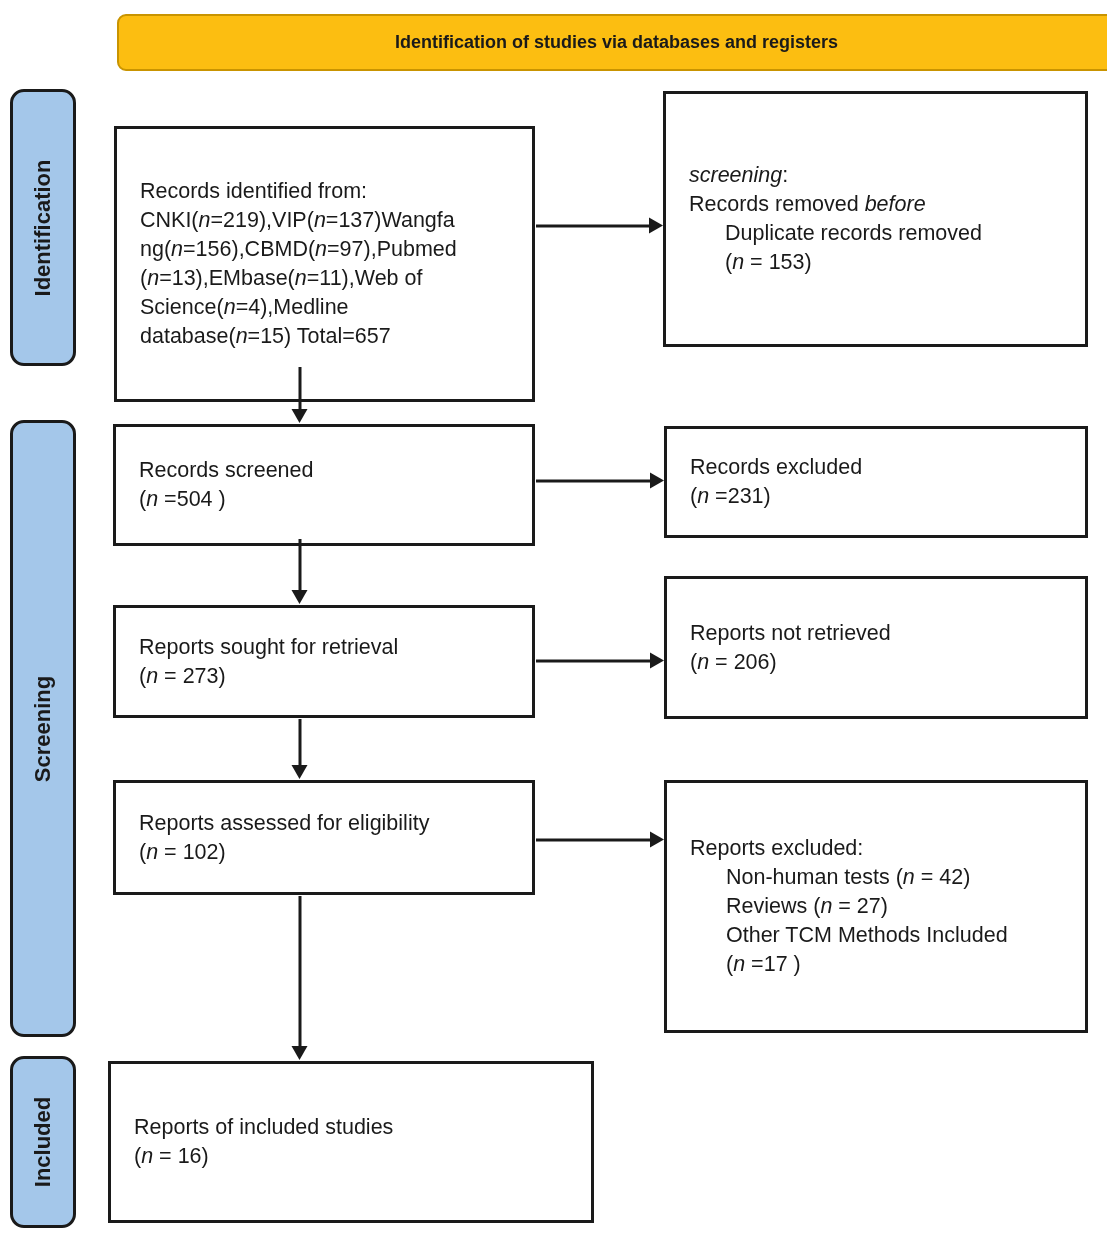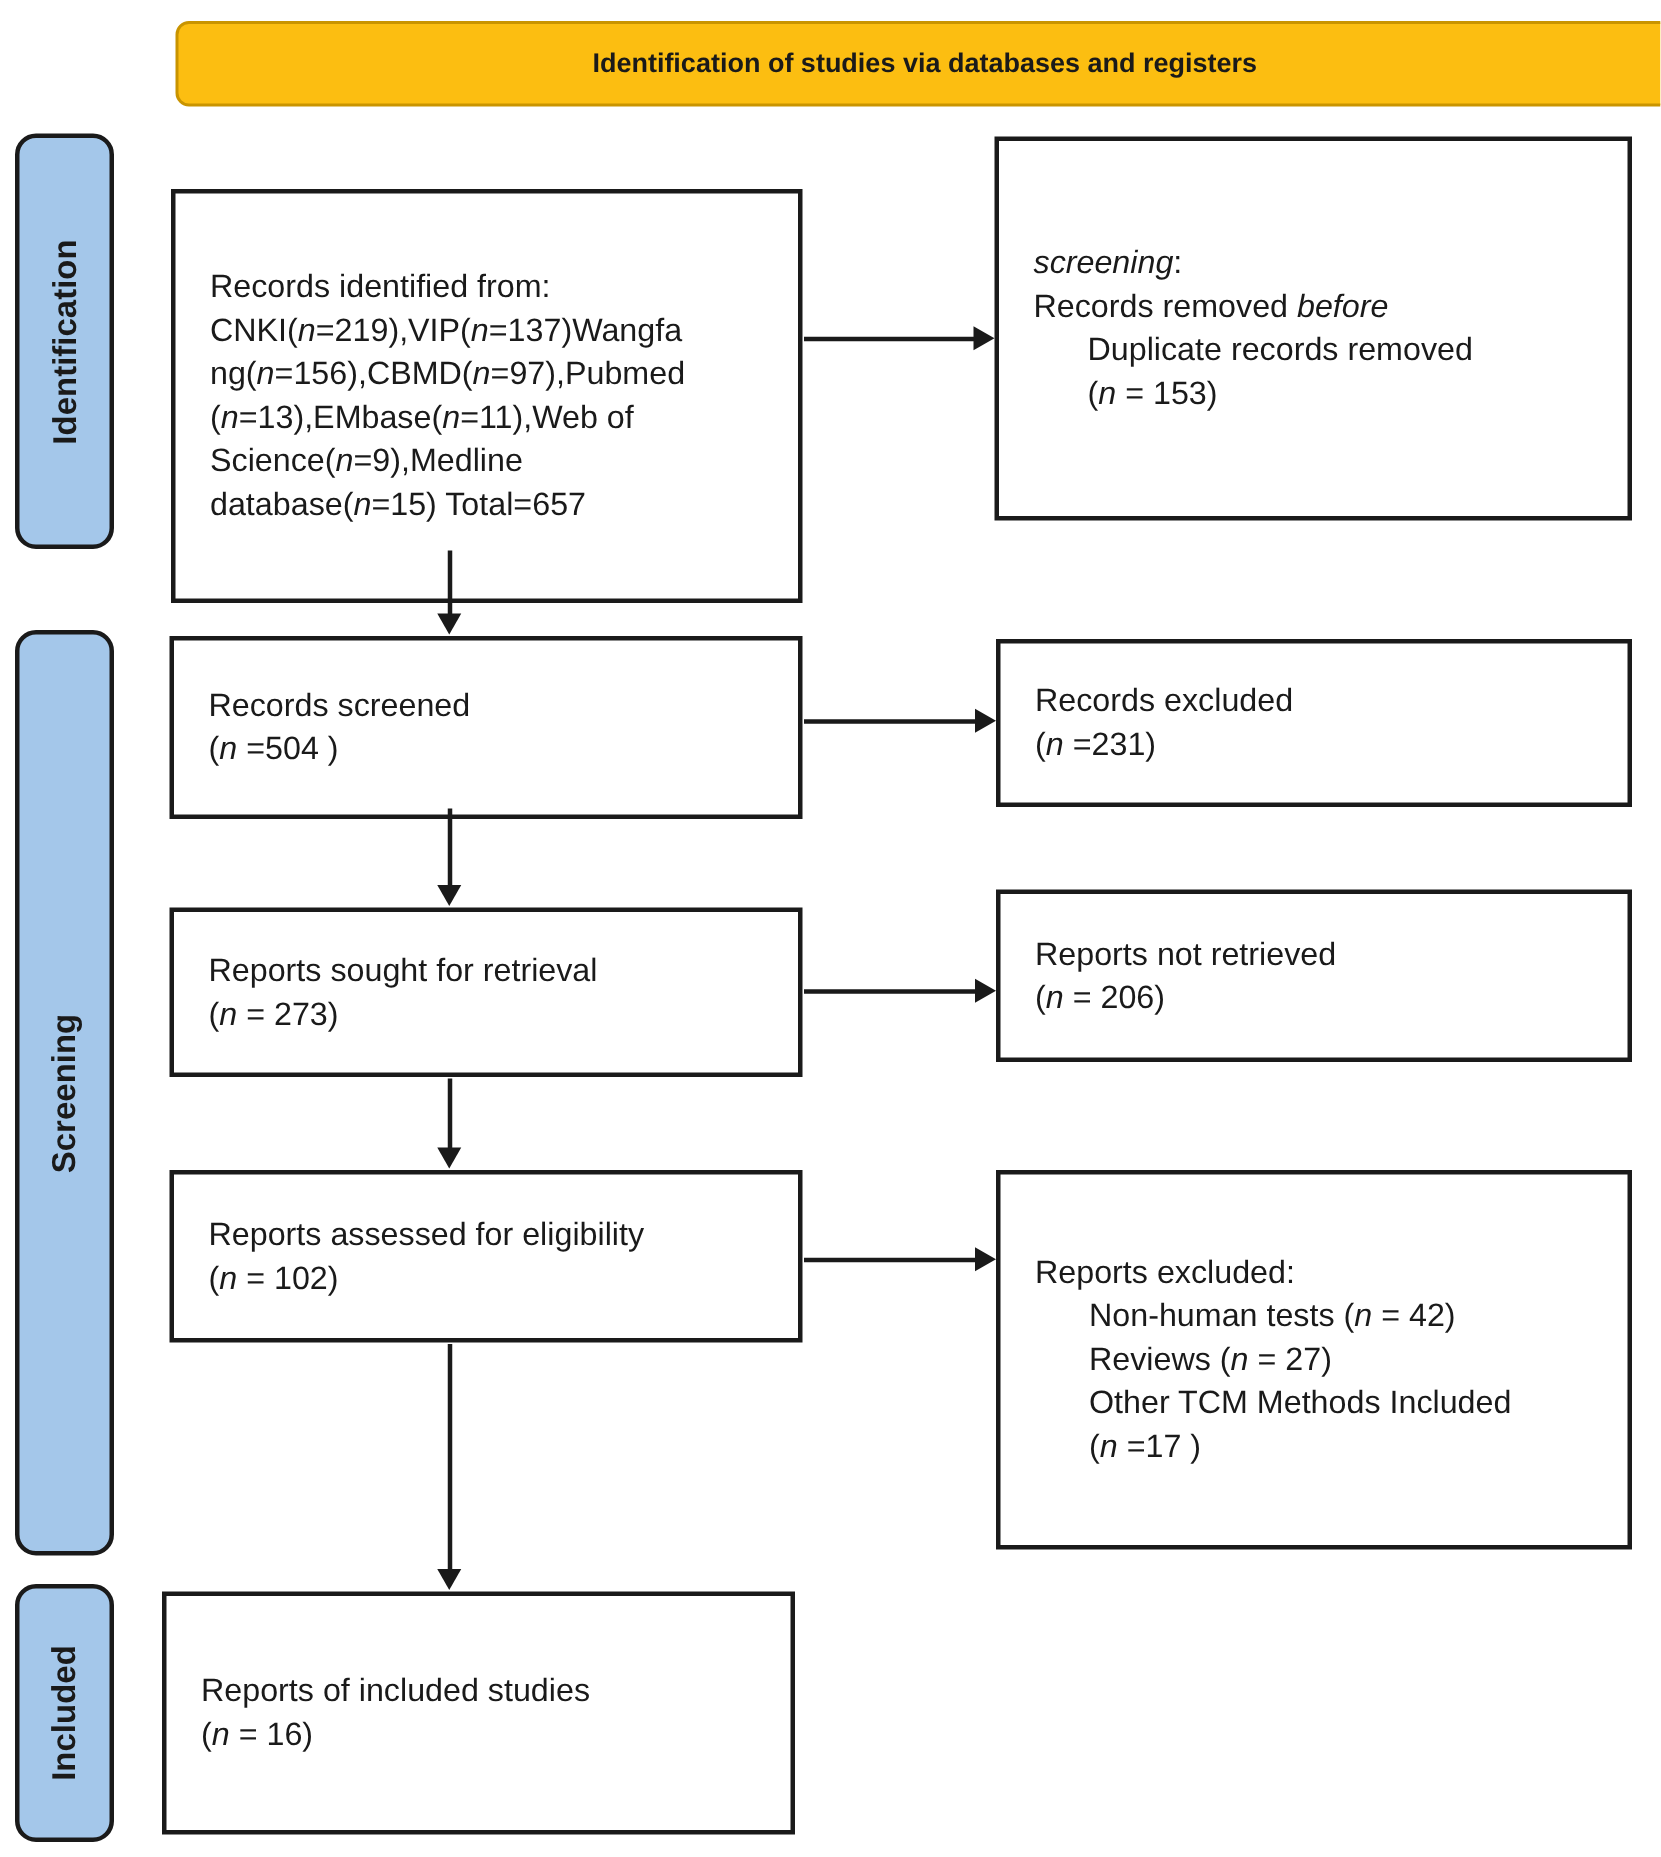--- a/index.html
+++ b/index.html
@@ -58,24 +58,24 @@
   }
   .node .line { white-space: nowrap; }
   .node .line.indent { padding-left: 36px; }
   .node em { font-style: italic; }
 
   #box-records-identified   { left: 114px; top: 90px;  width: 421px; height: 276px; margin-top: 36px; }
   #box-records-removed      { left: 663px; top: 91px;  width: 425px; height: 256px; }
   #box-records-screened     { left: 113px; top: 424px; width: 422px; height: 122px; }
   #box-records-excluded     { left: 664px; top: 426px; width: 424px; height: 112px; }
   #box-reports-sought       { left: 113px; top: 605px; width: 422px; height: 113px; }
-  #box-reports-not-retrieved{ left: 664px; top: 593px; width: 424px; height: 115px; }
+  #box-reports-not-retrieved{ left: 664px; top: 576px; width: 424px; height: 143px; }
   #box-reports-assessed     { left: 113px; top: 780px; width: 422px; height: 115px; }
   #box-reports-excluded     { left: 664px; top: 780px; width: 424px; height: 253px; }
-  #box-reports-included     { left: 108px; top: 1061px; width: 422px; height: 162px; }
+  #box-reports-included     { left: 108px; top: 1061px; width: 486px; height: 162px; }
 
   
   .arrow-v { position: absolute; width: 17px; transform: translateX(-8.5px); }
   .arrow-v .shaft { position: absolute; left: 7px; top: 0; bottom: 12px; width: 2.5px; background: var(--line, #1a1a1a); }
   .arrow-v .head  { position: absolute; left: 0; bottom: 0; width: 0; height: 0;
                     border-left: 8.5px solid transparent; border-right: 8.5px solid transparent;
                     border-top: 14px solid var(--line, #1a1a1a); }
   #arrow-v1 { left: 300px; top: 367px; height: 56px; }
   #arrow-v2 { left: 300px; top: 539px; height: 65px; }
   #arrow-v3 { left: 300px; top: 719px; height: 60px; }
@@ -109,21 +109,21 @@
   <div class="stage" id="stage-included">
     <span class="stage-text">Included</span>
   </div>
 
   <div class="node" id="box-records-identified">
     <div>
         <div class="line"><span>Records identified from:</span></div>
         <div class="line"><span>CNKI(</span><em>n</em><span>=219),VIP(</span><em>n</em><span>=137)Wangfa</span></div>
         <div class="line"><span>ng(</span><em>n</em><span>=156),CBMD(</span><em>n</em><span>=97),Pubmed</span></div>
         <div class="line"><span>(</span><em>n</em><span>=13),EMbase(</span><em>n</em><span>=11),Web of</span></div>
-        <div class="line"><span>Science(</span><em>n</em><span>=9),Medline</span></div>
+        <div class="line"><span>Science(</span><em>n</em><span>=4),Medline</span></div>
         <div class="line"><span>database(</span><em>n</em><span>=15) Total=657</span></div>
       </div>
   </div>
   <div class="node" id="box-records-removed">
     <div>
         <div class="line"><em>screening</em><span>:</span></div>
         <div class="line"><span>Records removed </span><em>before</em></div>
         <div class="line indent"><span>Duplicate records removed</span></div>
         <div class="line indent"><span>(</span><em>n</em><span> = 153)</span></div>
       </div>

